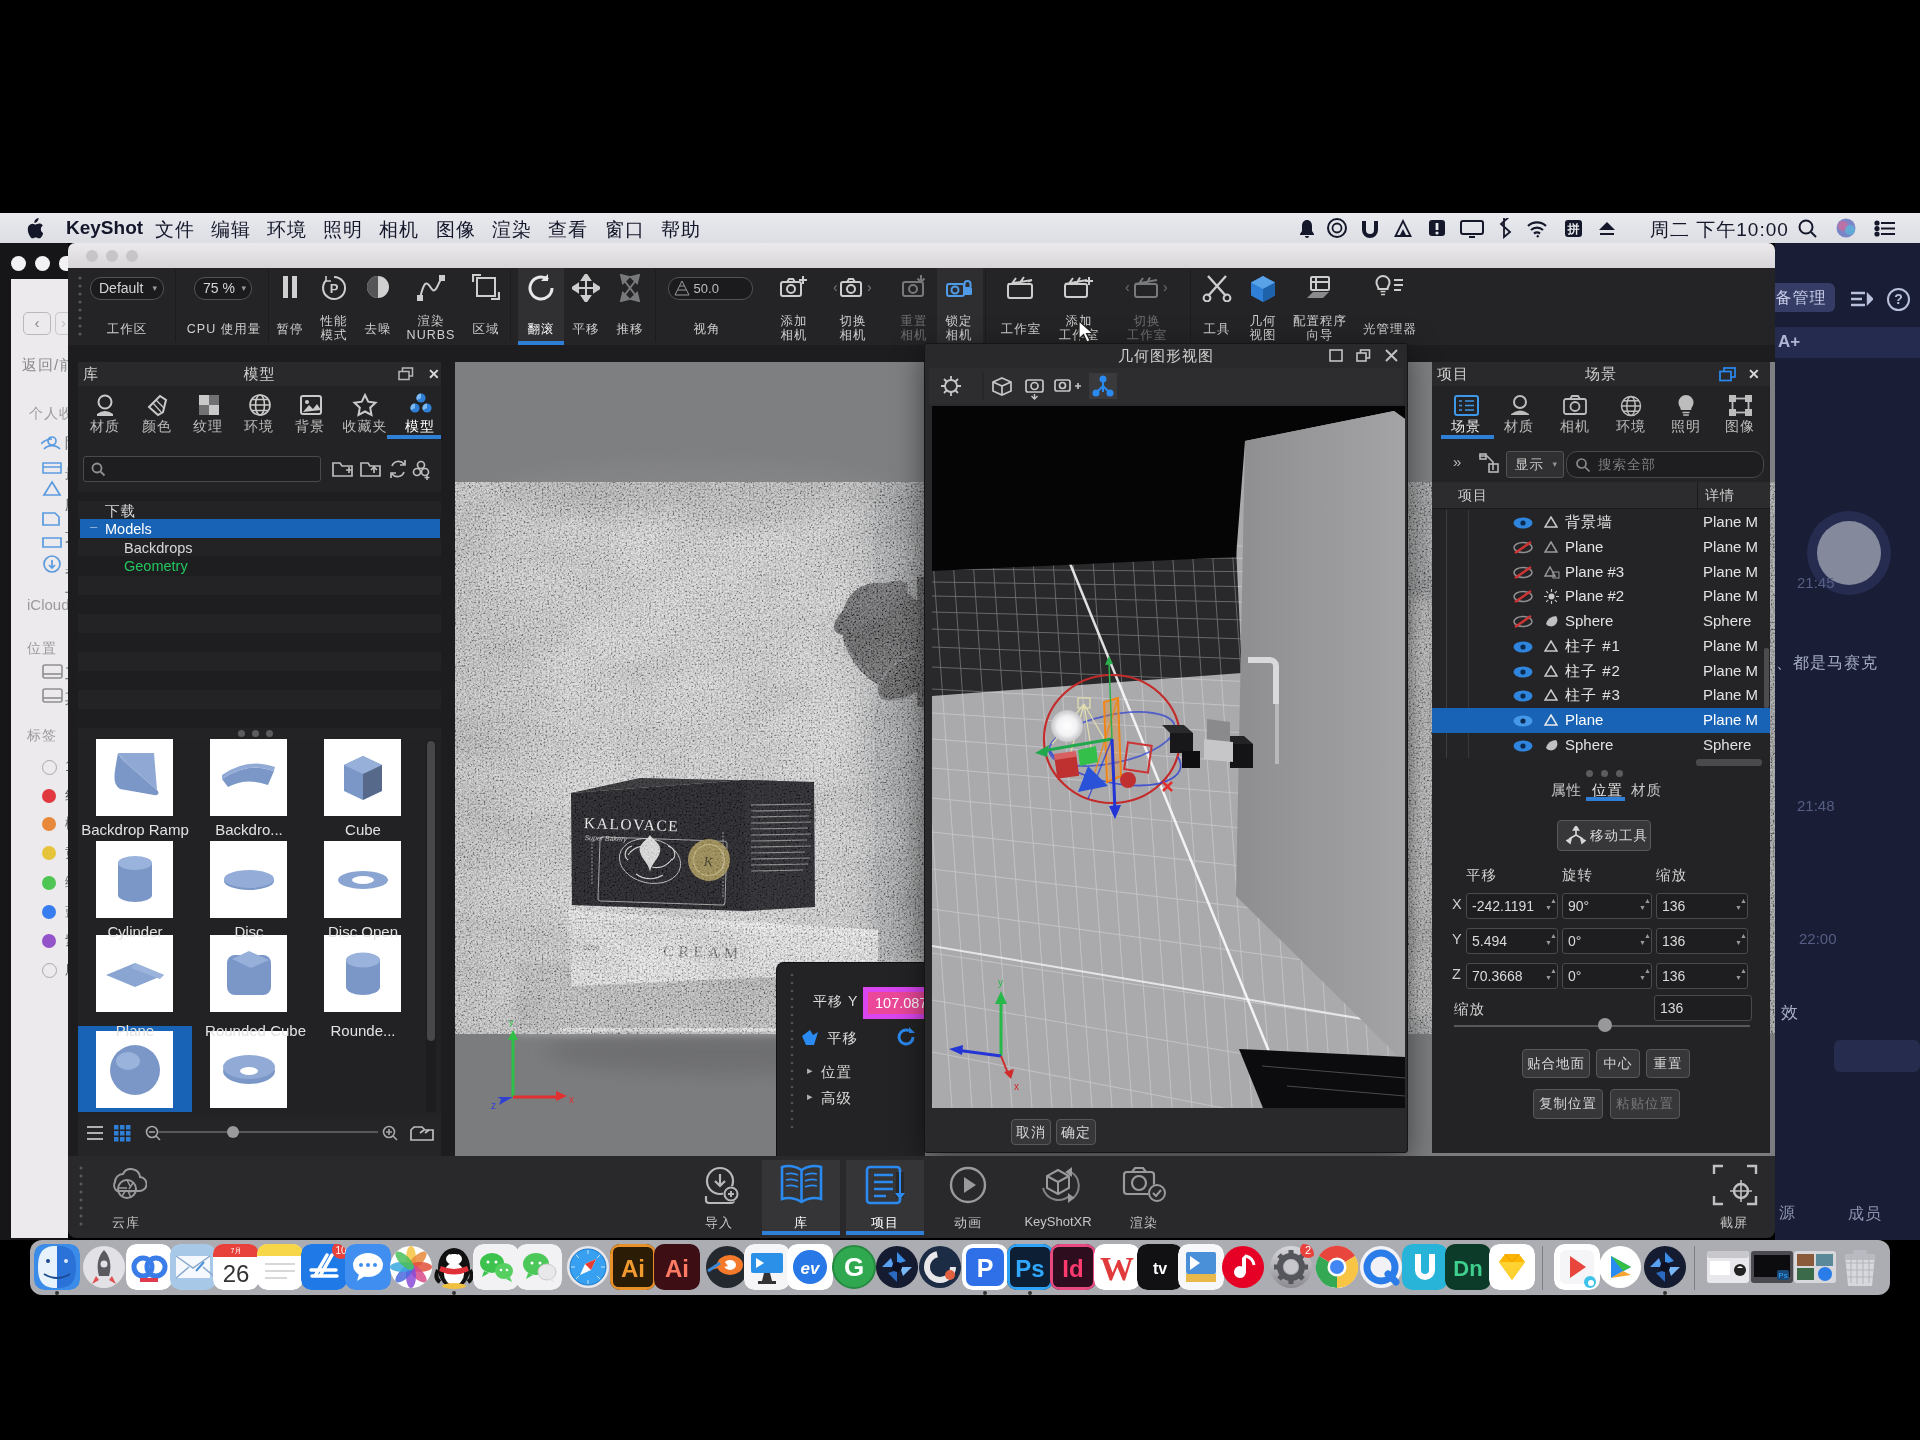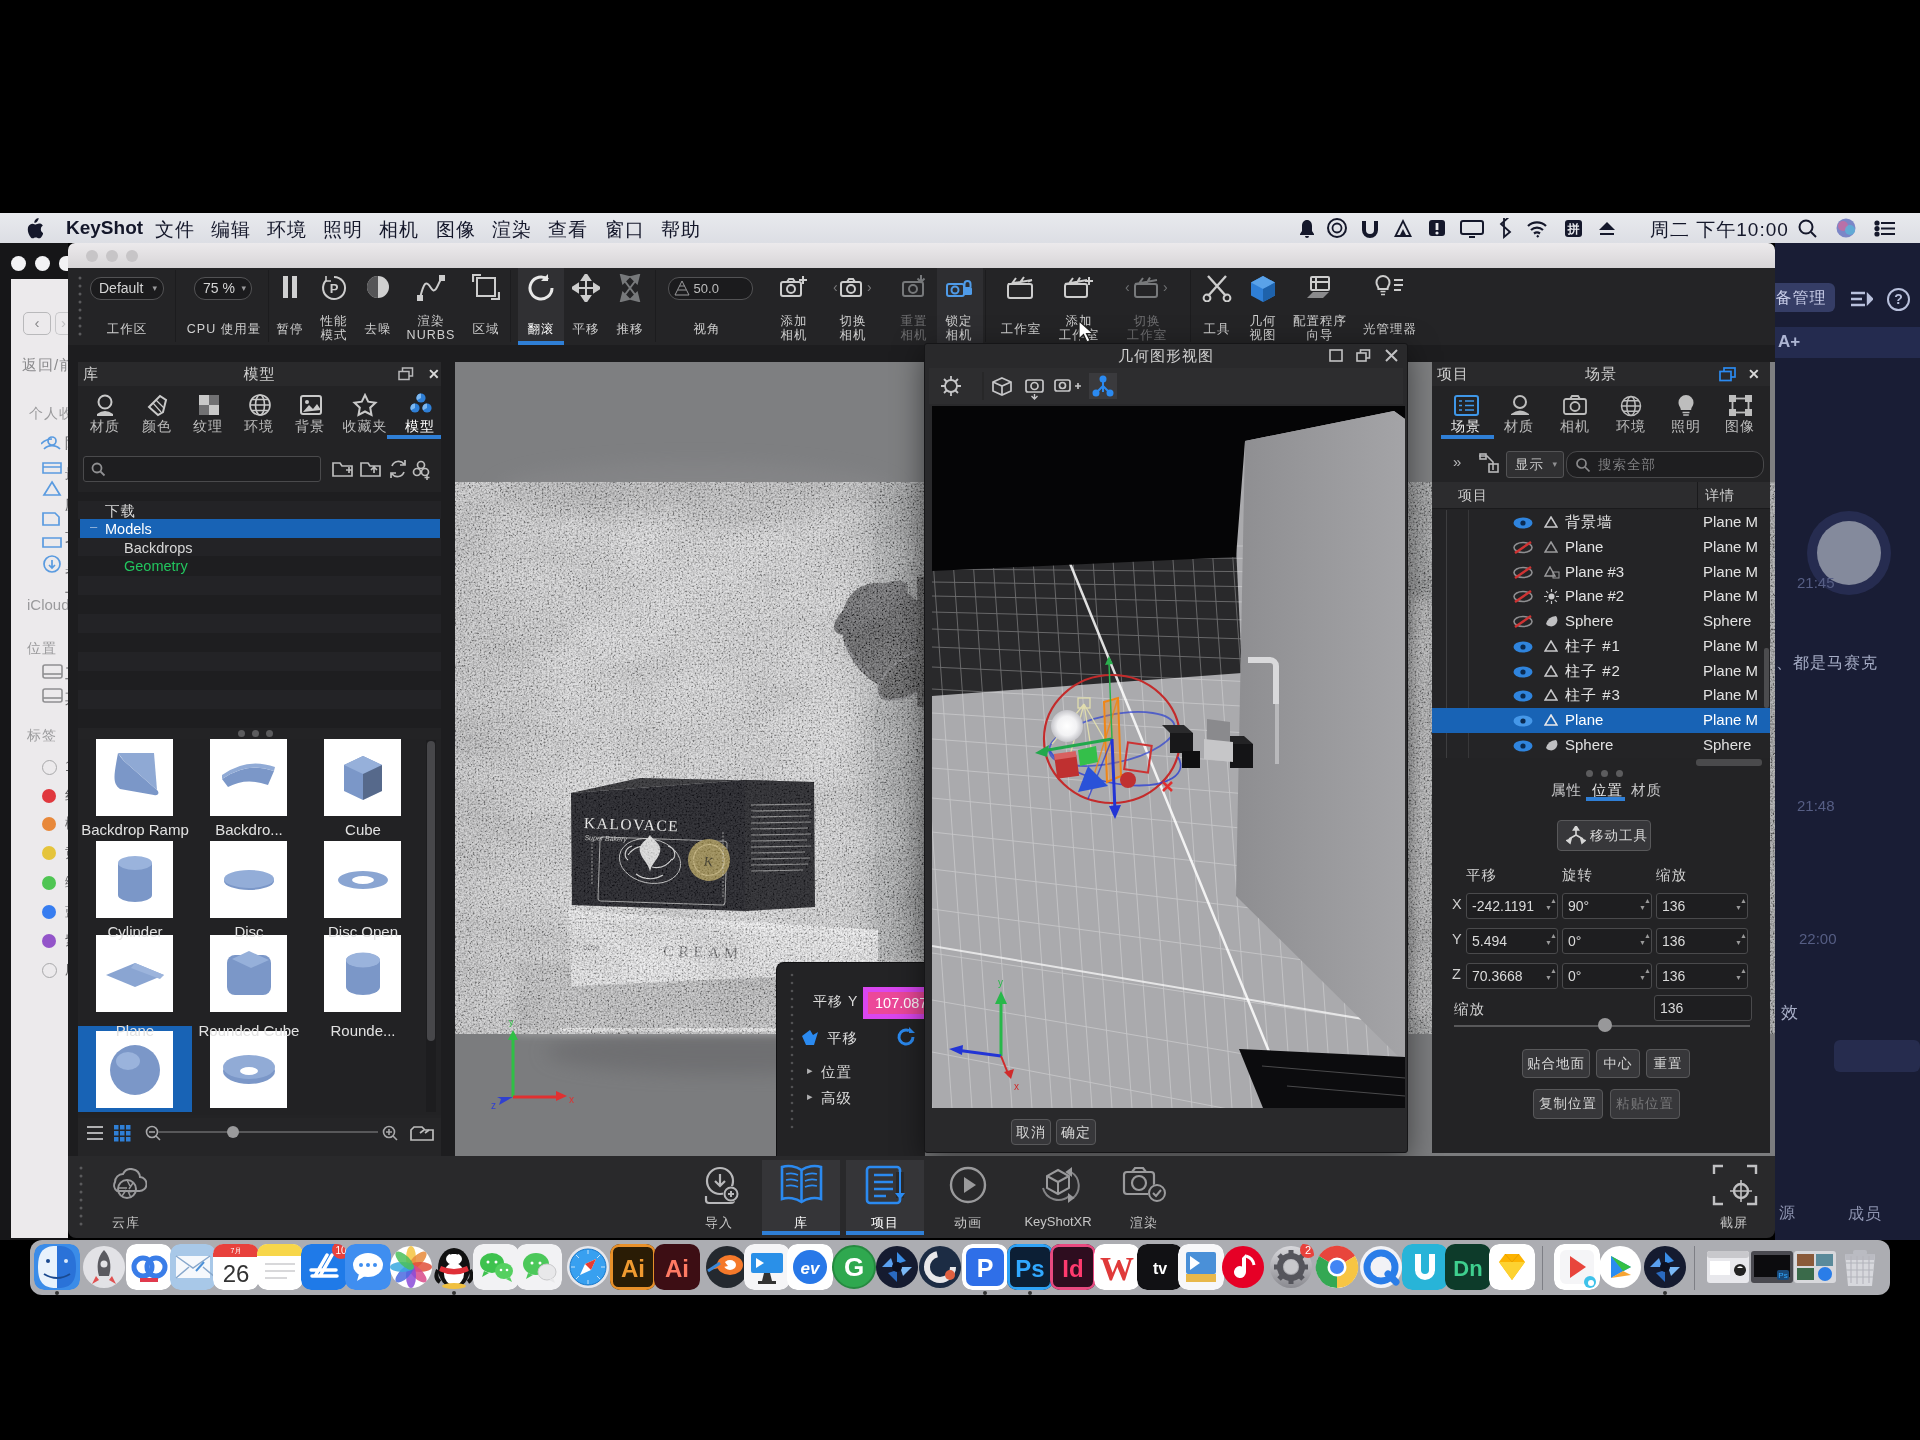--- a/index.html
+++ b/index.html
@@ -603,21 +603,21 @@
             <rect width="77" height="77" fill="#fff"></rect>
             <path d="M25 20h28a8 8 0 0 1 8 8v24a8 8 0 0 1-8 8H25a8 8 0 0 1-8-8V28a8 8 0 0 1 8-8z" fill="#7b97c8"></path>
             <path d="M22 24l17-8 20 9-18 8z" fill="#96b0da"></path>
           </svg>
 <svg class="a" style="left:246px;top:196px" width="77" height="77">
             <rect width="77" height="77" fill="#fff"></rect>
             <path d="M22 26v26a17 8 0 0 0 34 0V26a17 8 0 0 0-34 0z" fill="#7b97c8"></path>
             <ellipse cx="39" cy="25" rx="17" ry="7.5" fill="#9ab3dc"></ellipse>
           </svg>
 <div class="a tlb" style="left:0px;top:283px;width:114px;text-align:center">Plane</div>
-<div class="a tlb" style="left:114px;top:283px;width:114px;text-align:center">Rounded Cube</div>
+<div class="a tlb" style="left:114px;top:283px;width:114px;text-align:right">Rounded Cube</div>
 <div class="a tlb" style="left:228px;top:283px;width:114px;text-align:center">Rounde...</div>
 <svg class="a" style="left:18px;top:292px" width="77" height="77">
             <rect width="77" height="77" fill="#fff"></rect>
             <circle cx="39" cy="39" r="25" fill="#7b97c8"></circle>
             <ellipse cx="32" cy="30" rx="12" ry="9" fill="#9ab3dc"></ellipse>
           </svg>
 <svg class="a" style="left:132px;top:292px" width="77" height="77">
             <rect width="77" height="77" fill="#fff"></rect>
             <ellipse cx="39" cy="40" rx="26" ry="13" fill="#7b97c8"></ellipse>
             <ellipse cx="39" cy="36" rx="26" ry="12" fill="#91abd6"></ellipse>

